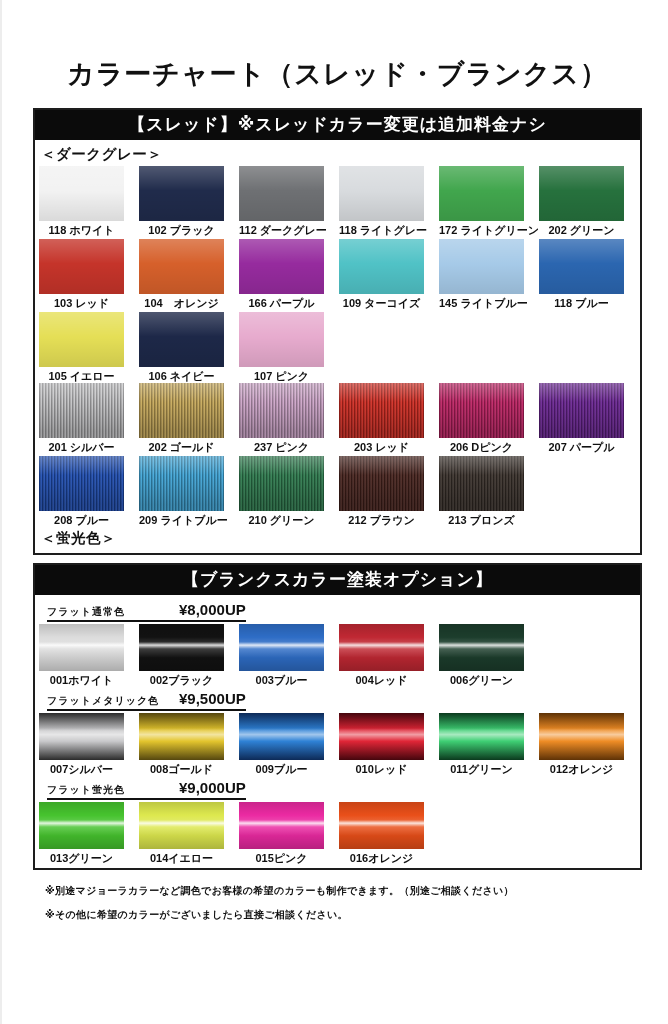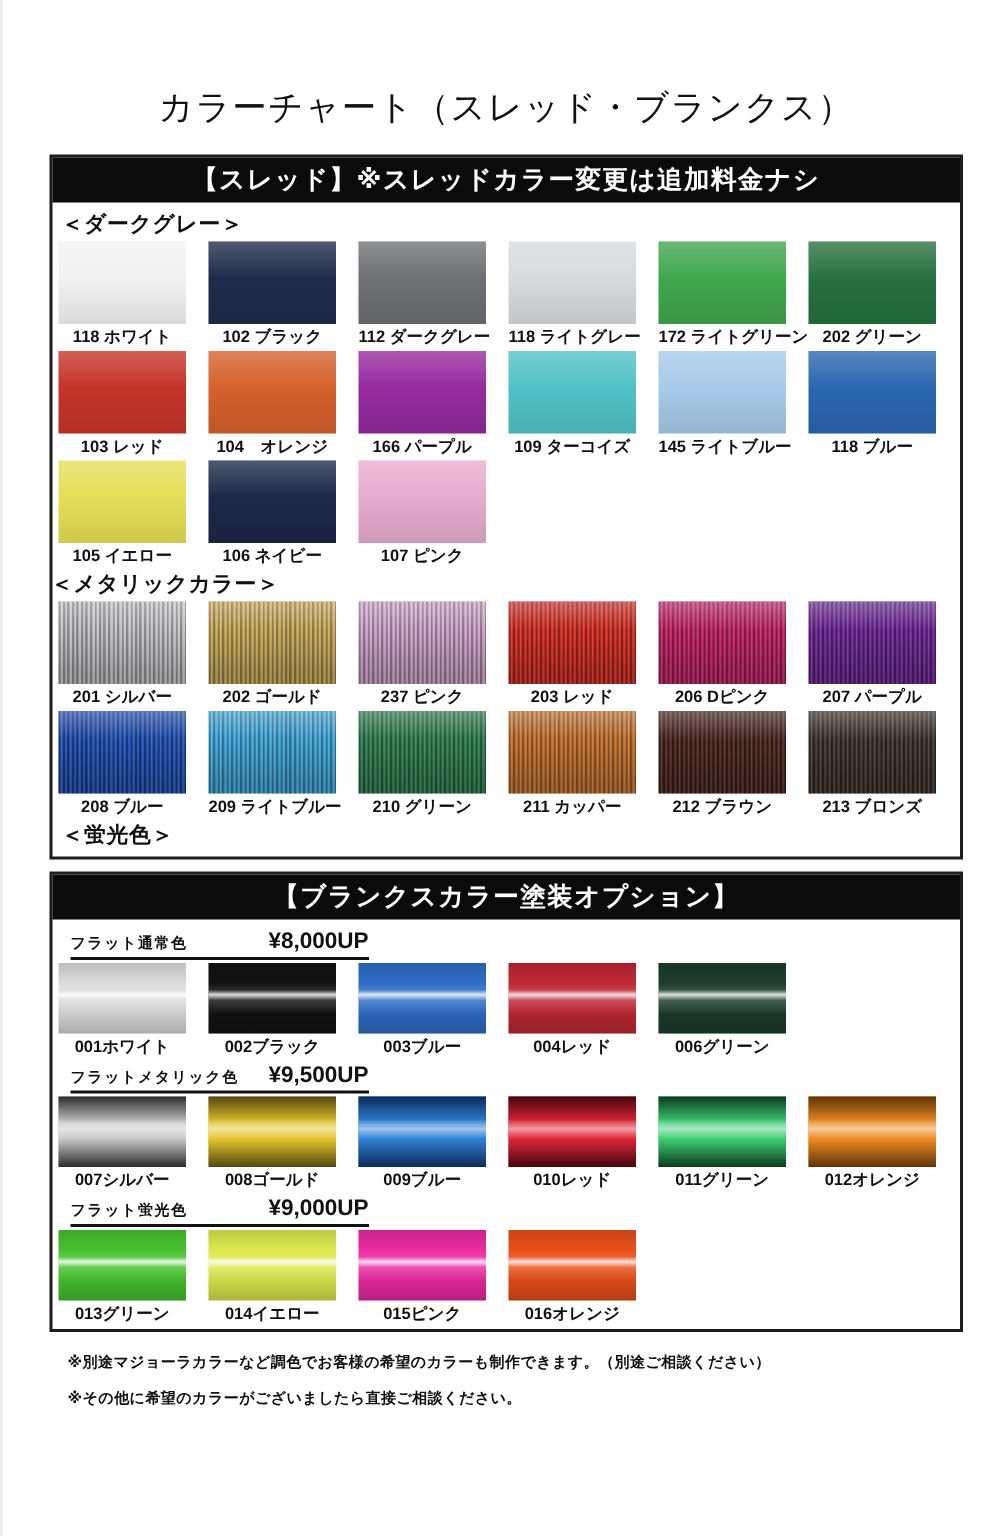--- a/index.html
+++ b/index.html
@@ -8,22 +8,22 @@
     background:#ffffff;
     border-left:2px solid #ededed;
     box-sizing:border-box;
     font-family:"Liberation Sans","DejaVu Sans",sans-serif;
     color:#111;
     overflow:hidden;
   }
   .page{padding:56px 26px 0 31px;}
   .title{
     text-align:center;
-    font-size:23px;
-    font-weight:normal;
+    font-size:27px;
+    font-weight:bold;
     letter-spacing:1px;
     margin:0 0 16px 0;
   }
   .box{
     border:2px solid #1d1d1d;
     background:#fff;
   }
   .box + .box{margin-top:8px;}
   .box-header{
     background:#0b0b0b;
@@ -189,21 +189,20 @@
               <div class="sw dull" style="--c: #1d2848;"></div>
               <div class="sw-label">106 ネイビー</div>
             </div>
             <div class="sw-item">
               <div class="sw dull" style="--c: #e7abce;"></div>
               <div class="sw-label">107 ピンク</div>
             </div>
           </div>
         </div>
         <div class="group">
-          <div class="group-label">＜メタリックカラー＞</div>
           <div class="grid">
             <div class="sw-item">
               <div class="sw metallic" style="--c: #c3c3c5;"></div>
               <div class="sw-label">201 シルバー</div>
             </div>
             <div class="sw-item">
               <div class="sw metallic" style="--c: #c8a958;"></div>
               <div class="sw-label">202 ゴールド</div>
             </div>
             <div class="sw-item">
@@ -226,24 +225,20 @@
               <div class="sw metallic" style="--c: #1e4eb4;"></div>
               <div class="sw-label">208 ブルー</div>
             </div>
             <div class="sw-item">
               <div class="sw metallic" style="--c: #3ea6d9;"></div>
               <div class="sw-label">209 ライトブルー</div>
             </div>
             <div class="sw-item">
               <div class="sw metallic" style="--c: #2d7c4e;"></div>
               <div class="sw-label">210 グリーン</div>
-            </div>
-            <div class="sw-item">
-              <div class="sw metallic" style="--c: #c3702c;"></div>
-              <div class="sw-label">211 カッパー</div>
             </div>
             <div class="sw-item">
               <div class="sw metallic" style="--c: #48231d;"></div>
               <div class="sw-label">212 ブラウン</div>
             </div>
             <div class="sw-item">
               <div class="sw metallic" style="--c: #3a312b;"></div>
               <div class="sw-label">213 ブロンズ</div>
             </div>
           </div>

